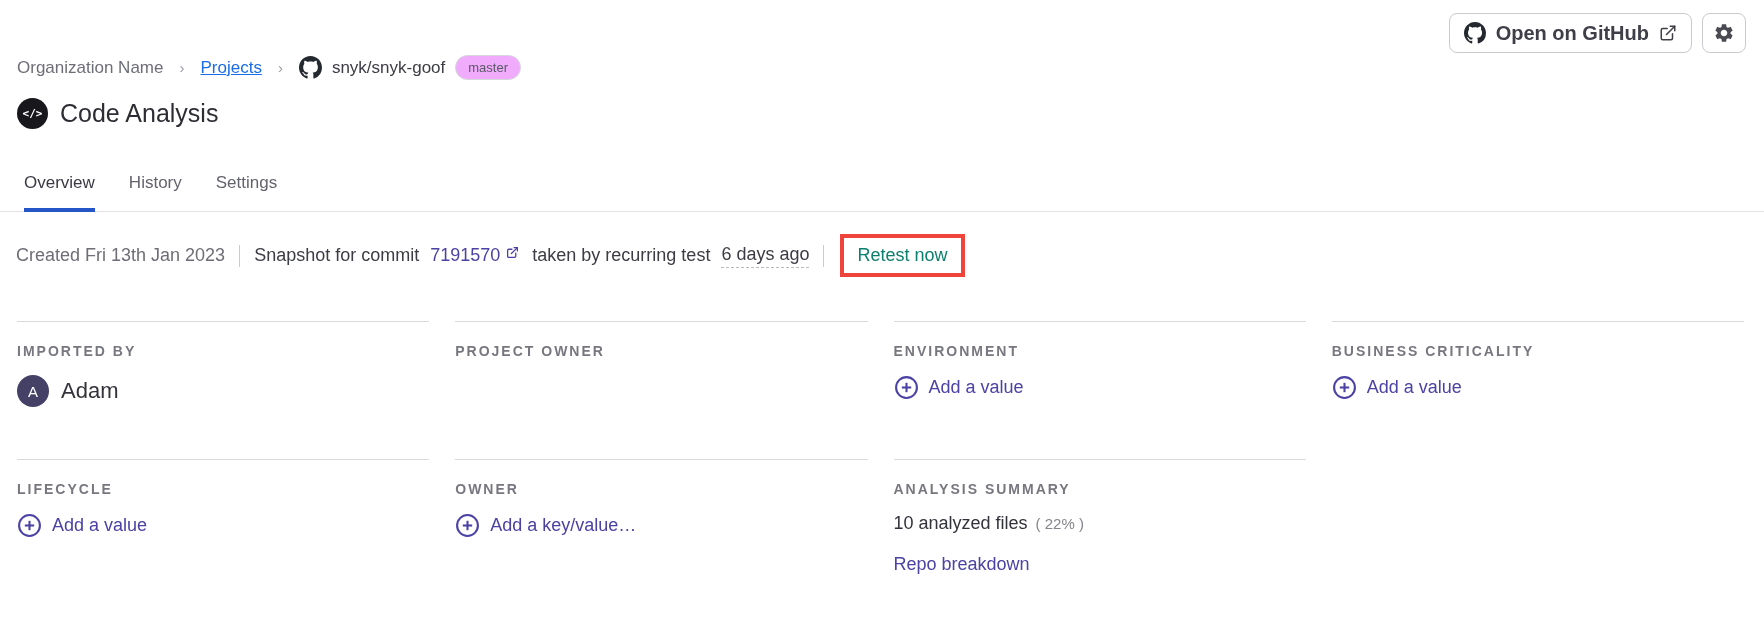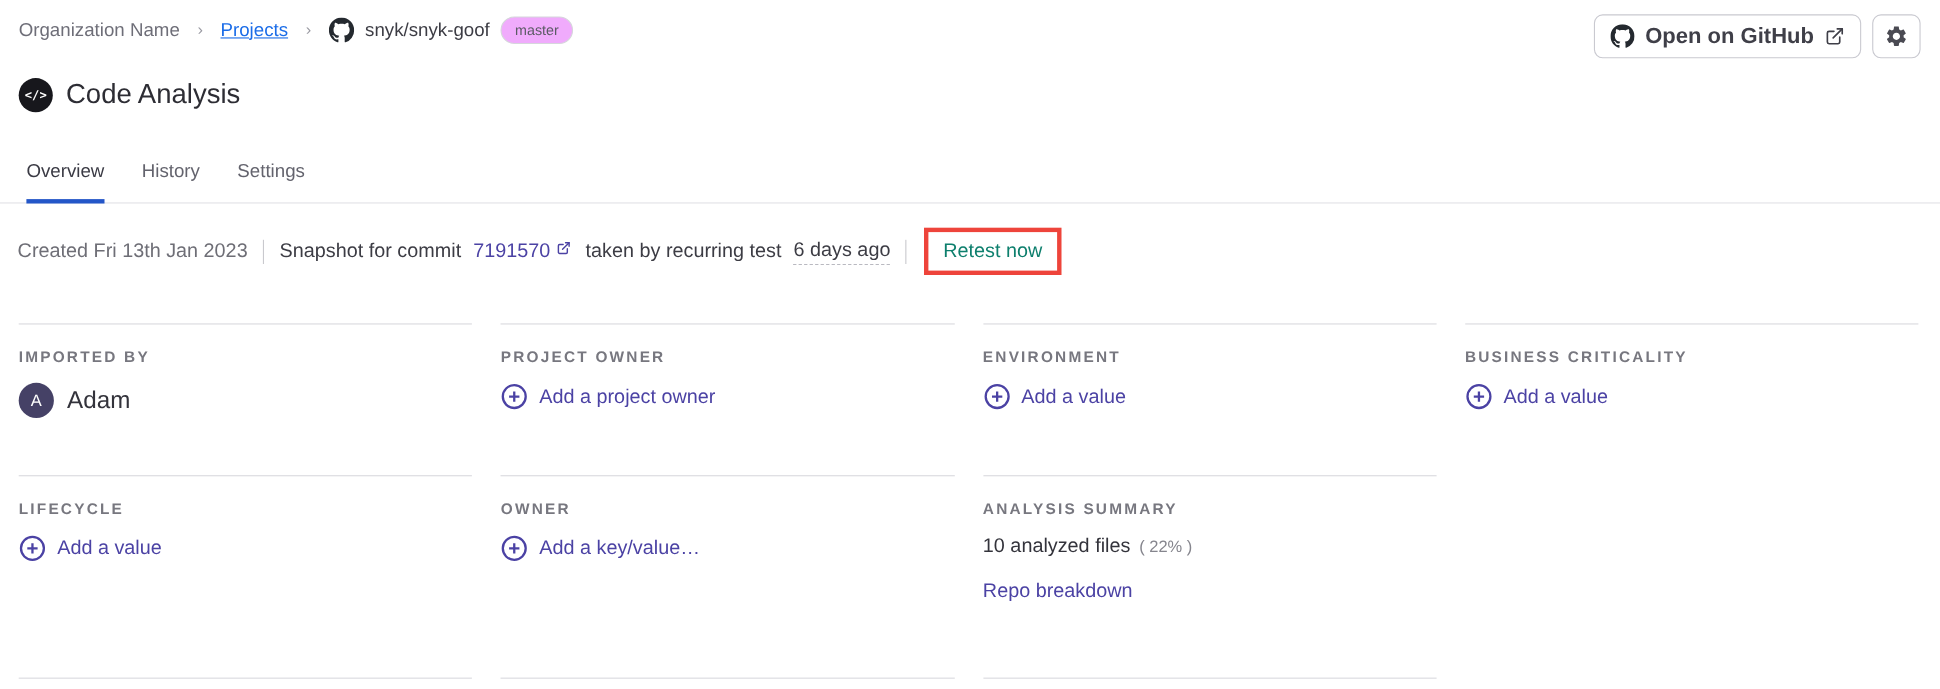--- a/index.html
+++ b/index.html
@@ -2,21 +2,21 @@
 <html><head>
 <meta charset="utf-8">
 <style>
   * { margin:0; padding:0; box-sizing:border-box; }
   html,body { width:1764px; height:626px; background:#ffffff;
     font-family:"Liberation Sans", sans-serif; color:#34343c; overflow:hidden; }
 
   
   .header-row { display:flex; align-items:flex-start; justify-content:space-between;
     padding:13px 18px 0 17px; }
-  .breadcrumb { display:flex; align-items:center; gap:14px; padding-top:2px; }
+  .breadcrumb { display:flex; align-items:center; gap:14px; padding-top:2px;margin-top:40px; }
   .crumb-org { font-size:17px; color:#6e6e78; }
   .crumb-sep { color:#9a9aa2; font-size:15px; padding:0 2px; }
   .crumb-link { font-size:17px; color:#1a6ce8; text-decoration:underline; cursor:pointer; }
   .crumb-repo { display:flex; align-items:center; gap:10px; }
   .crumb-repo-name { font-size:17px; color:#3c3c44; }
   .branch-pill { font-size:13px; color:#5a5a64; background:#f0abfc; border:1px solid #d6d6dc;
     border-radius:999px; padding:4px 12px; }
   .header-actions { display:flex; gap:10px; }
   .btn { display:flex; align-items:center; gap:10px; background:#fff;
     border:1px solid #c9c9d0; border-radius:8px; height:40px; padding:0 14px;
@@ -147,30 +147,20 @@
   <div class="cell r1">
     <div class="field-label">IMPORTED BY</div>
     <div class="field-value">
       <span class="avatar">A</span>
       <span class="user-name">Adam</span>
     </div>
   </div>
 
   <div class="cell r1">
     <div class="field-label">PROJECT OWNER</div>
-    <div class="add-link">
-      <span>
-          <svg width="25" height="25" viewBox="0 0 24 24" fill="none" stroke="#4b42a4" stroke-width="2">
-            <circle cx="12" cy="12" r="10"></circle>
-            <line x1="12" y1="7.5" x2="12" y2="16.5"></line>
-            <line x1="7.5" y1="12" x2="16.5" y2="12"></line>
-          </svg>
-        </span>
-      <span>Add a project owner</span>
-    </div>
   </div>
 
   <div class="cell r1">
     <div class="field-label">ENVIRONMENT</div>
     <div class="add-link">
       <span>
           <svg width="25" height="25" viewBox="0 0 24 24" fill="none" stroke="#4b42a4" stroke-width="2">
             <circle cx="12" cy="12" r="10"></circle>
             <line x1="12" y1="7.5" x2="12" y2="16.5"></line>
             <line x1="7.5" y1="12" x2="16.5" y2="12"></line>

